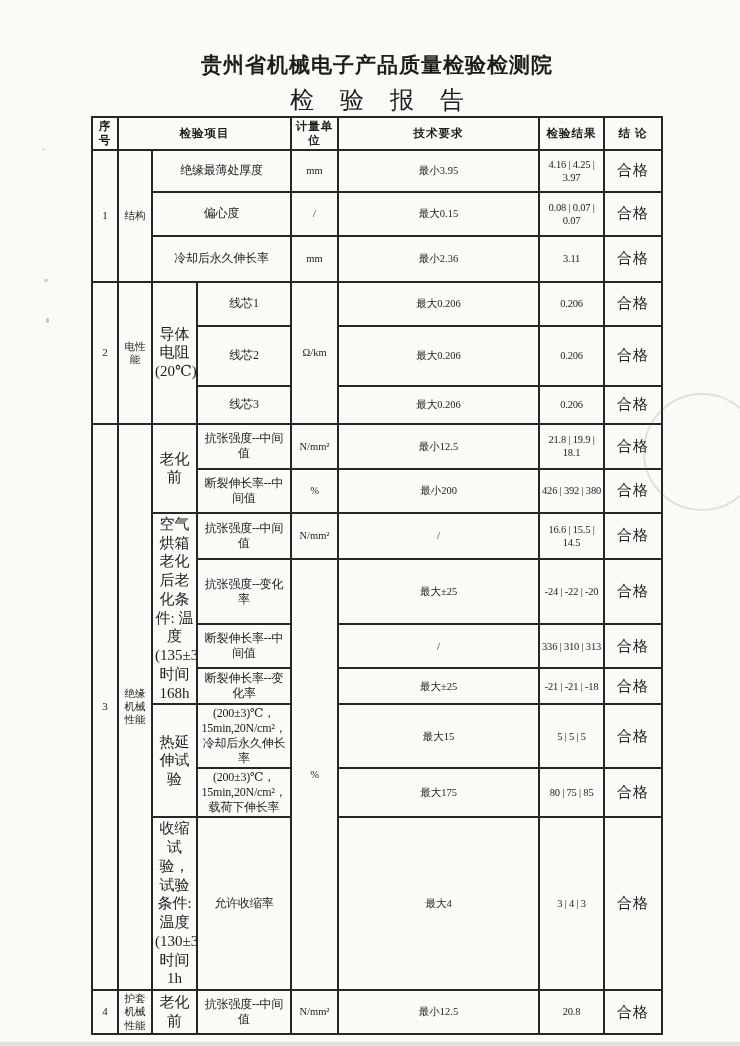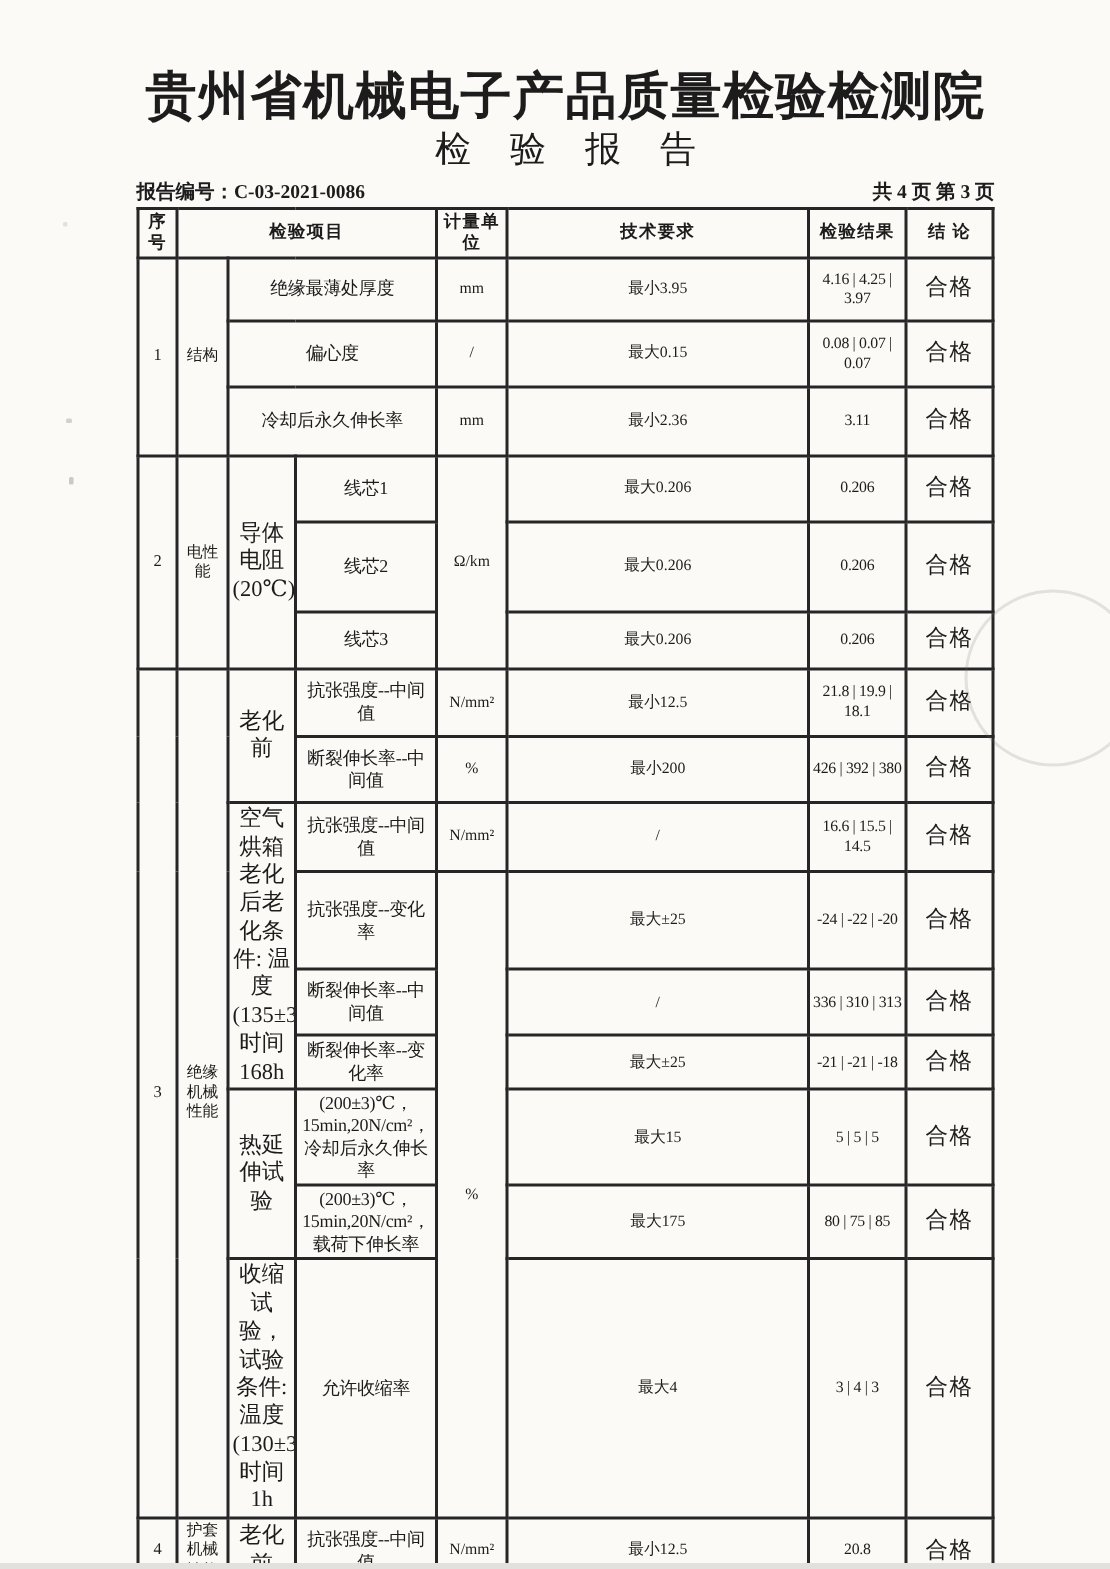--- a/index.html
+++ b/index.html
@@ -8,21 +8,21 @@
     background:#e9e8e4;
     font-family:"Liberation Serif","DejaVu Serif",serif;
     color:#1c1c1c;
   }
   .paper{
     position:relative;width:740px;height:1046px;overflow:hidden;
     background:#fbfaf6;
   }
   .content{position:absolute;left:91px;top:48px;width:572px;}
   .org-title{
-    text-align:center;font-size:34px;font-weight:bold;
+    text-align:center;font-size:21px;font-weight:bold;
     letter-spacing:1px;line-height:34px;white-space:nowrap;
   }
   .doc-title{
     text-align:center;font-size:24px;font-weight:normal;
     letter-spacing:10px;line-height:32px;margin-top:2px;text-indent:10px;
   }
   .meta-row{
     display:flex;justify-content:space-between;align-items:flex-end;
     font-size:13px;font-weight:600;margin-top:4px;margin-bottom:2px;
     line-height:16px;
@@ -69,24 +69,20 @@
 </style>
 </head>
 <body>
 
 <div class="paper">
   <div class="content">
 
     <div class="org-title">贵州省机械电子产品质量检验检测院</div>
     <div class="doc-title">检 验 报 告</div>
 
-    <div class="meta-row">
-      <span>报告编号：C-03-2021-0086</span>
-      <span>共 4 页 第 3 页</span>
-    </div>
 
     <table class="report">
       <colgroup>
         <col style="width:26px">
           <col style="width:34px">
           <col style="width:45px">
         <col style="width:94px">
           <col style="width:47px">
           <col style="width:201px">
         <col style="width:65px">

